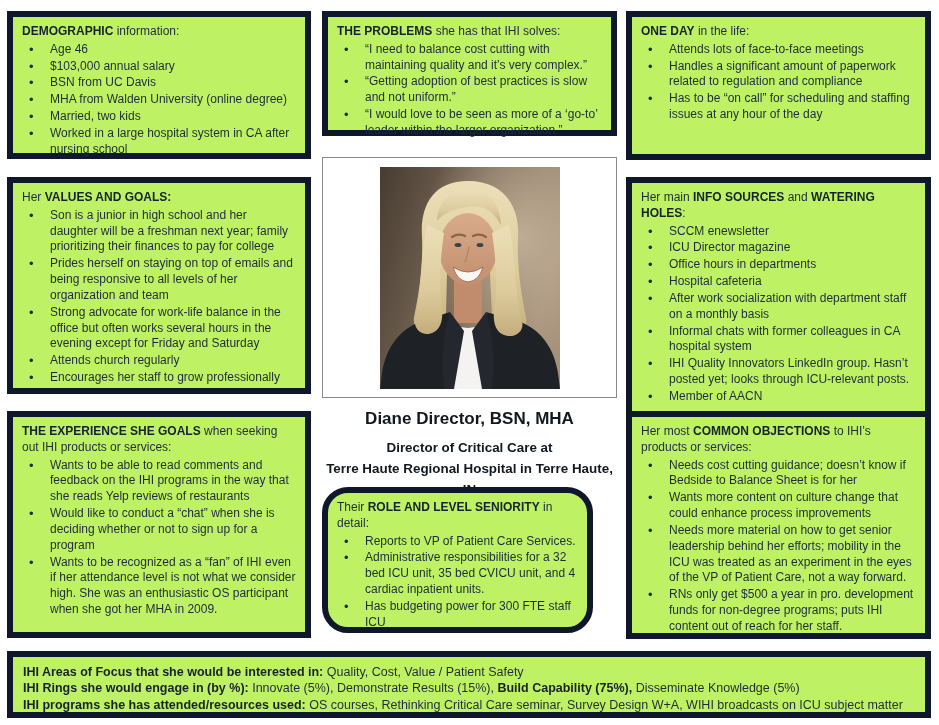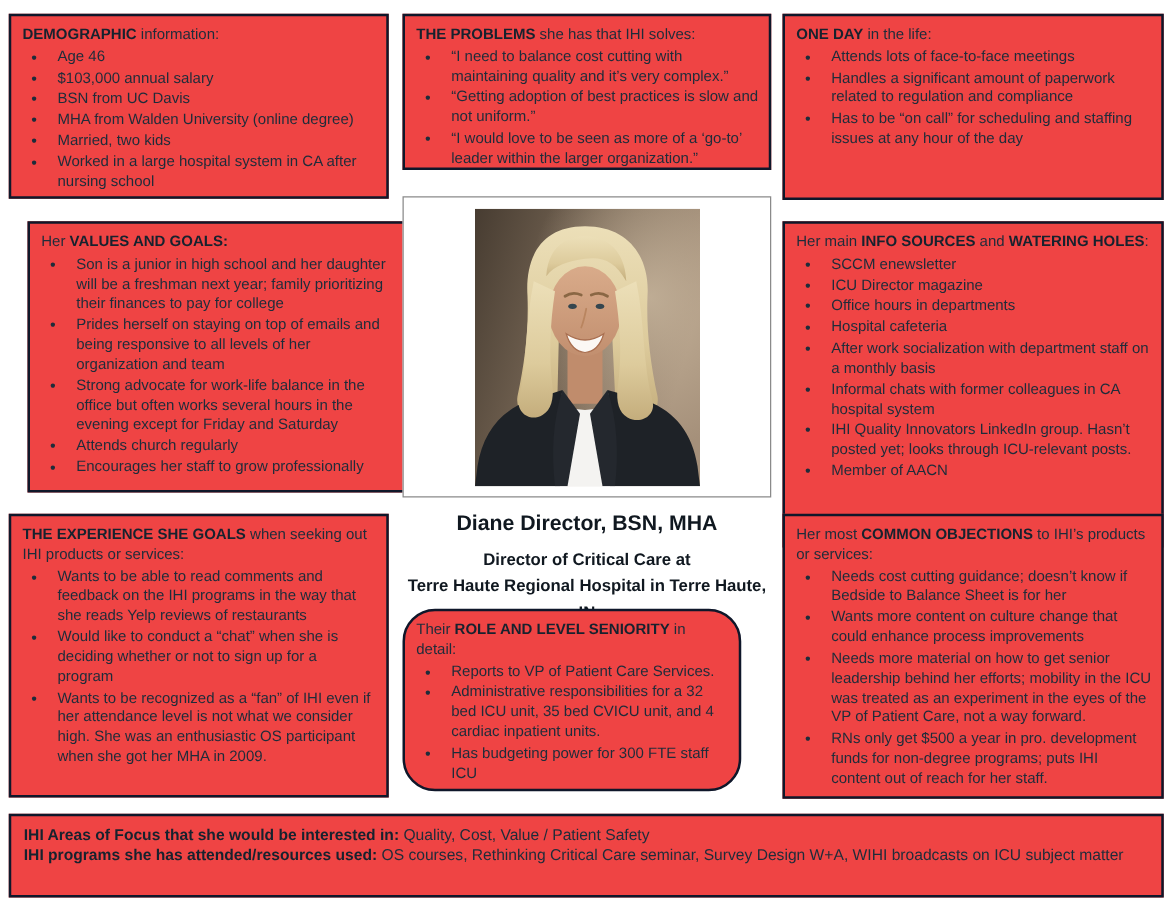--- a/index.html
+++ b/index.html
@@ -2,32 +2,32 @@
 <html><head>
 <meta charset="utf-8">
 <style>
   html,body{margin:0;padding:0;background:#ffffff;}
   body{
     position:relative;width:939px;height:725px;overflow:hidden;
     font-family:"Liberation Sans","DejaVu Sans",sans-serif;
     color:#1e2c3a;
   }
   .box{
-    position:absolute;background:#ef4444;border:2px solid #0f172a;
+    position:absolute;background:#bef264;border:6px solid #0f172a;
     box-sizing:border-box;padding:6px 8px;font-size:12px;line-height:1.32;
   }
   .hd{margin:1px 0 2px 1px;}
   .b{font-weight:bold;color:#16222e;}
   ul{margin:1px 0 0 0;padding:0;list-style:none;}
   li{position:relative;padding-left:29px;margin-bottom:1px;}
   li::before{content:"\2022";position:absolute;left:8px;top:-1px;font-size:13px;}
   #box-demographic{left:7px;top:11px;width:304px;height:148px;}
   #box-problems{left:322px;top:11px;width:295px;height:125px;}
   #box-oneday{left:626px;top:11px;width:305px;height:149px;}
-  #box-values{left:7px;top:177px;width:304px;height:217px;margin-left:15px;}
+  #box-values{left:7px;top:177px;width:304px;height:217px;}
   #box-info{left:626px;top:177px;width:305px;height:261px;}
   #box-experience{left:7px;top:411px;width:304px;height:227px;}
   #box-role{left:322px;top:487px;width:271px;height:146px;border-radius:26px;}
   #box-objections{left:626px;top:411px;width:305px;height:228px;}
   #photo-frame{
     position:absolute;left:322px;top:157px;width:295px;height:241px;
     background:#fff;border:1px solid #8a8a8a;box-sizing:border-box;
     display:flex;align-items:center;justify-content:center;
   }
   #photo-frame svg{display:block;}
@@ -180,14 +180,15 @@
   <ul>
     <li>Needs cost cutting guidance; doesn’t know if Bedside to Balance Sheet is for her</li>
     <li>Wants more content on culture change that could enhance process improvements</li>
     <li>Needs more material on how to get senior leadership behind her efforts; mobility in the ICU was treated as an experiment in the eyes of the VP of Patient Care, not a way forward.</li>
     <li>RNs only get $500 a year in pro. development funds for non-degree programs; puts IHI content out of reach for her staff.</li>
   </ul>
 </section>
 
 <section class="box" id="box-footer">
   <div class="fl"><span class="b">IHI Areas of Focus that she would be interested in:</span><span> Quality, Cost, Value / Patient Safety</span></div>
+  <div class="fl"><span class="b">IHI Rings she would engage in (by %):</span><span> Innovate (5%), Demonstrate Results (15%), </span><span class="b">Build Capability (75%),</span><span> Disseminate Knowledge (5%)</span></div>
   <div class="fl"><span class="b">IHI programs she has attended/resources used:</span><span> OS courses, Rethinking Critical Care seminar, Survey Design W+A, WIHI broadcasts on ICU subject matter</span></div>
 </section>
 
 </body></html>

